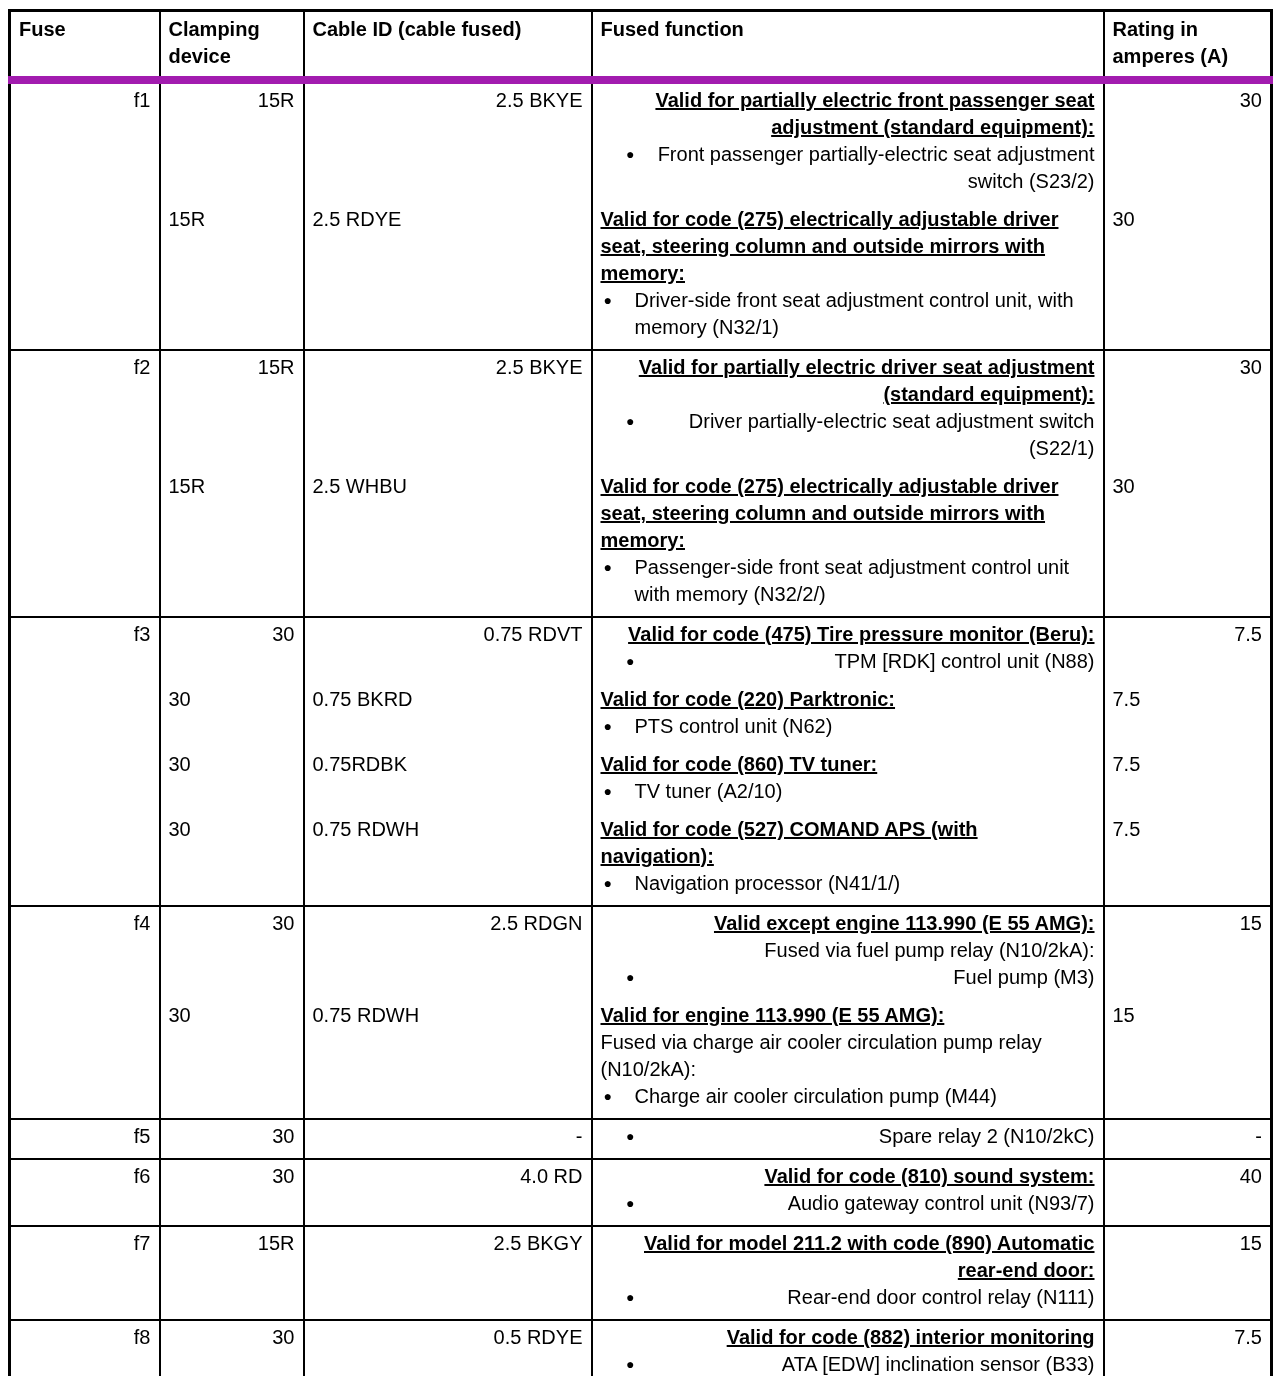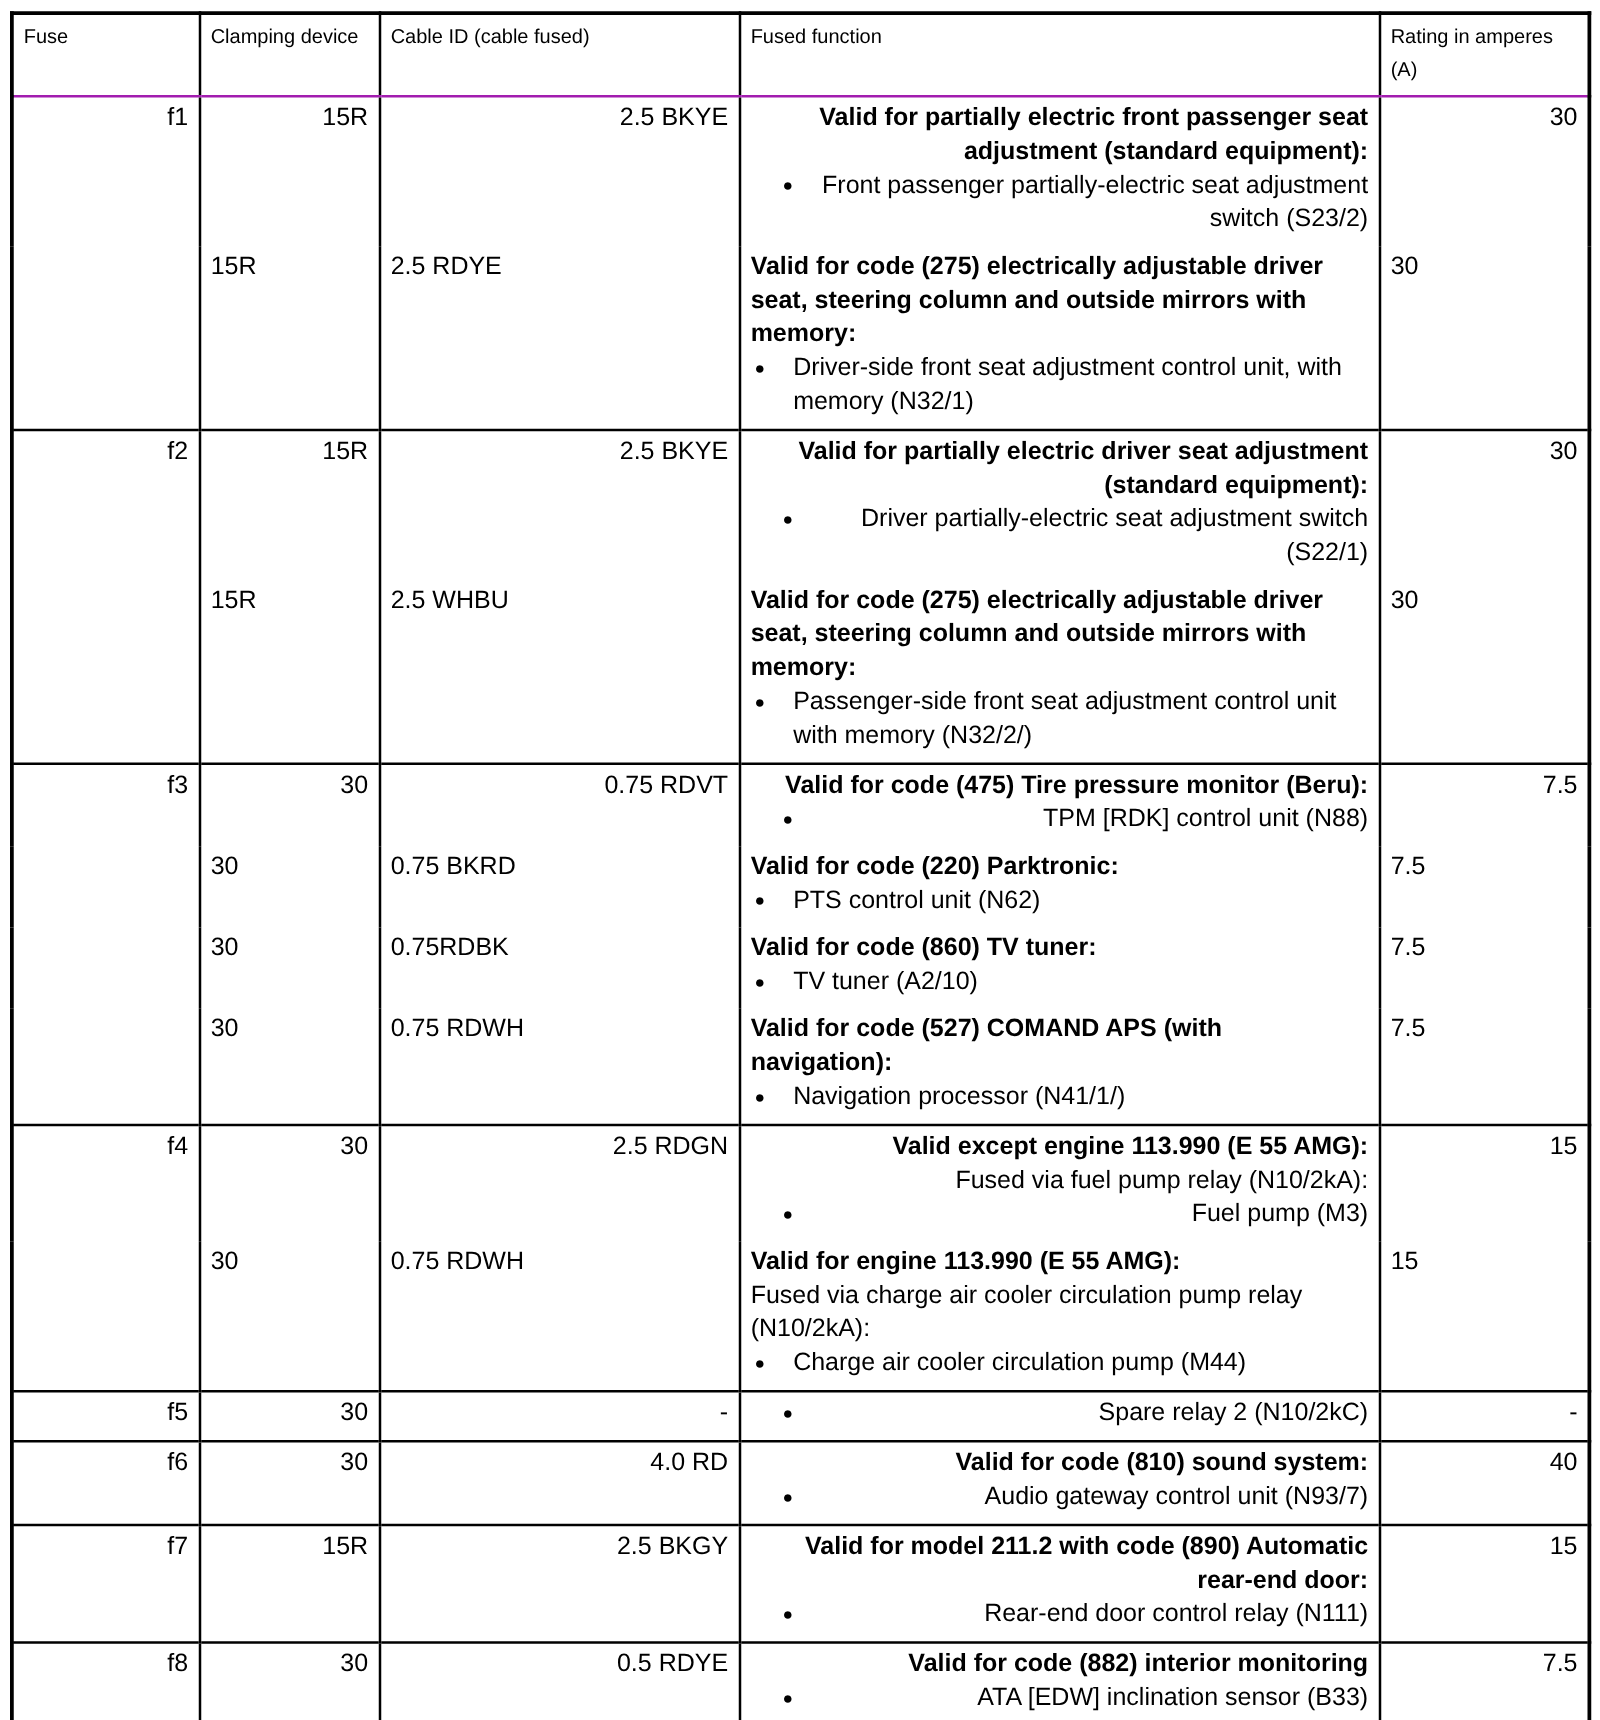--- a/index.html
+++ b/index.html
@@ -21,33 +21,33 @@
   col.c-clamp  { width: 144px; }
   col.c-cable  { width: 288px; }
   col.c-fn     { width: 512px; }
   col.c-rating { width: 168px; }
   th, td {
     vertical-align: top;
     text-align: left;
     border-left: 2px solid #000;
   }
   thead th {
-    font-size: 16px;
-    font-weight: normal;
+    font-size: 20px;
+    font-weight: bold;
     line-height: 27px;
     padding: 4px 8px 6px 8px;
-    border-bottom: 2px solid #a21caf;
+    border-bottom: 8px solid #a21caf;
   }
   tbody td {
     font-size: 20px;
     line-height: 27px;
     padding: 3px 8px 8px 8px;
   }
   tr.group-start td { border-top: 2px solid #000; text-align: right; }
-  .fn-title { font-weight: bold; }
+  .fn-title { font-weight: bold; text-decoration: underline; }
   .fn-sub { font-weight: normal; }
   .bullet-line { display: flex; }
   .bullet-icon {
     flex: 0 0 34px;
     padding-left: 3px;
     font-size: 14px;
     line-height: 27px;
   }
   .bullet-text { flex: 1 1 auto; }
 </style>

